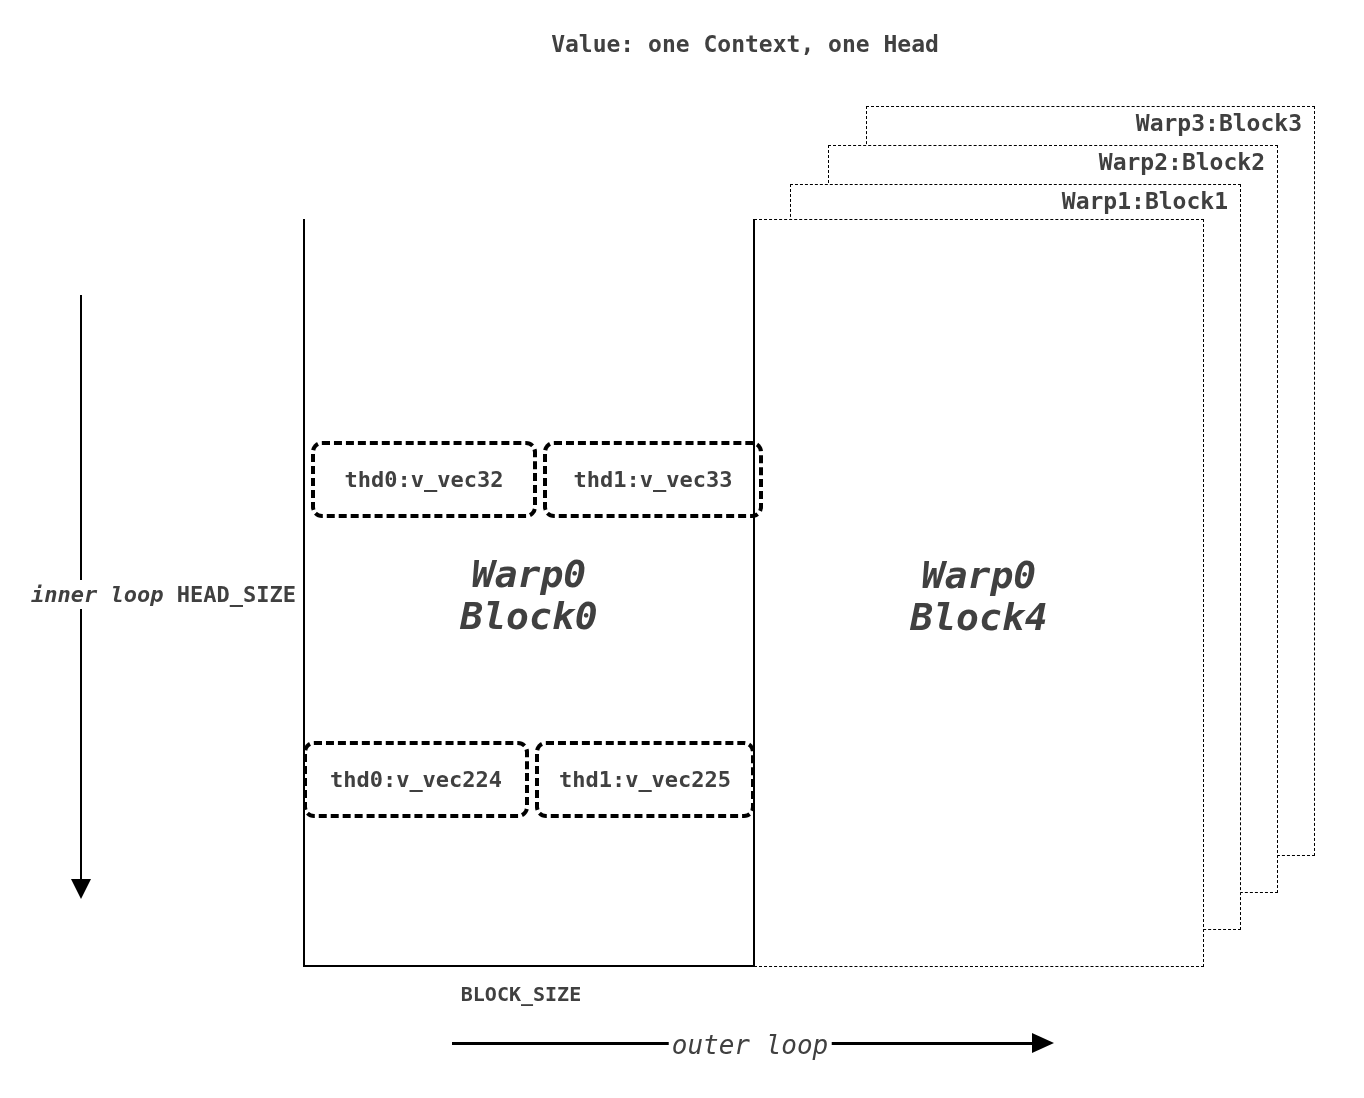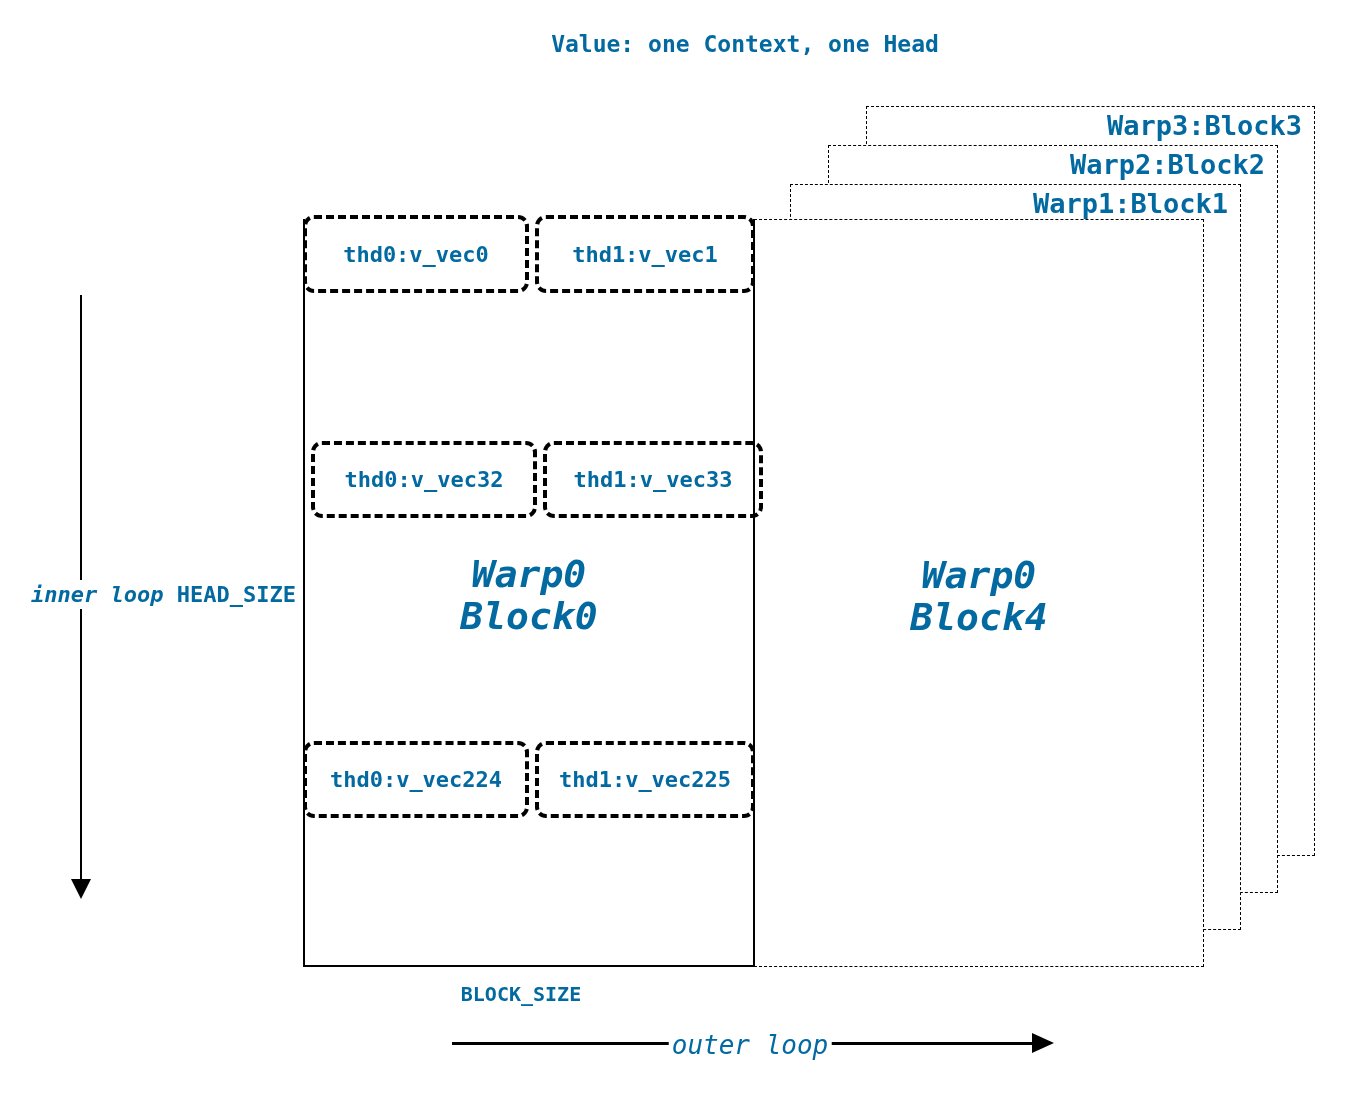--- a/index.html
+++ b/index.html
@@ -2,38 +2,38 @@
 <html><head>
 <meta charset="utf-8">
 <style>
   * { margin:0; padding:0; box-sizing:border-box; }
   html,body { background:#ffffff; }
   .canvas {
     position:relative;
     width:1364px; height:1098px;
     background:#ffffff;
     font-family:"DejaVu Sans Mono", monospace;
-    color:#0369a1;
+    color:#404040;
     overflow:hidden;
   }
   .abs { position:absolute; }
 
   .title {
     top:31px; left:745px; transform:translateX(-50%);
     font-size:23px; font-weight:bold; white-space:nowrap;
   }
 
   
   .sheet {
     border:1.6px dashed #000000;
     background:#ffffff;
   }
   .sheet-label {
     position:absolute; top:3px; right:12px;
-    font-size:27px; font-weight:bold; white-space:nowrap;
+    font-size:23px; font-weight:bold; white-space:nowrap;
   }
   .warp3 { left:866px; top:106px; width:449px; height:750px; z-index:1; }
   .warp2 { left:828px; top:145px; width:450px; height:748px; z-index:2; }
   .warp1 { left:790px; top:184px; width:451px; height:746px; z-index:3; }
 
   
   .block4 {
     left:754px; top:219px; width:450px; height:748px; z-index:4;
     border:1.6px dashed #000000; background:#ffffff;
   }
@@ -112,22 +112,20 @@
     <div class="sheet-label">Warp1:Block1</div>
   </div>
 
   <div class="abs block4">
     <div class="abs big-label">Warp0
 Block4</div>
   </div>
 
   <div class="abs block0">
     <div class="thd-row row1">
-      <div class="thd-box row1 cell-left">thd0:v_vec0</div>
-      <div class="thd-box row1 cell-right">thd1:v_vec1</div>
     </div>
     <div class="thd-row">
       <div class="thd-box row2 cell-left">thd0:v_vec32</div>
       <div class="thd-box row2 cell-right">thd1:v_vec33</div>
     </div>
     <div class="thd-row">
       <div class="thd-box row3 cell-left">thd0:v_vec224</div>
       <div class="thd-box row3 cell-right">thd1:v_vec225</div>
     </div>
     <div class="abs big-label">Warp0

